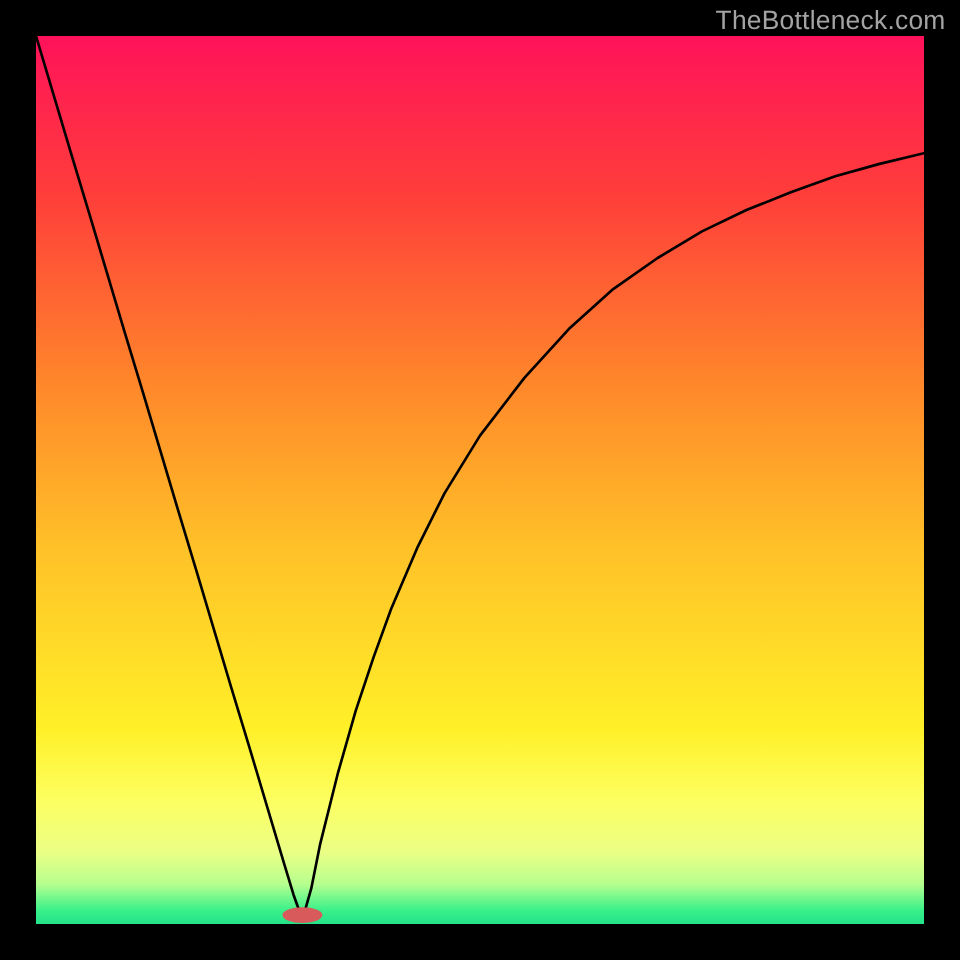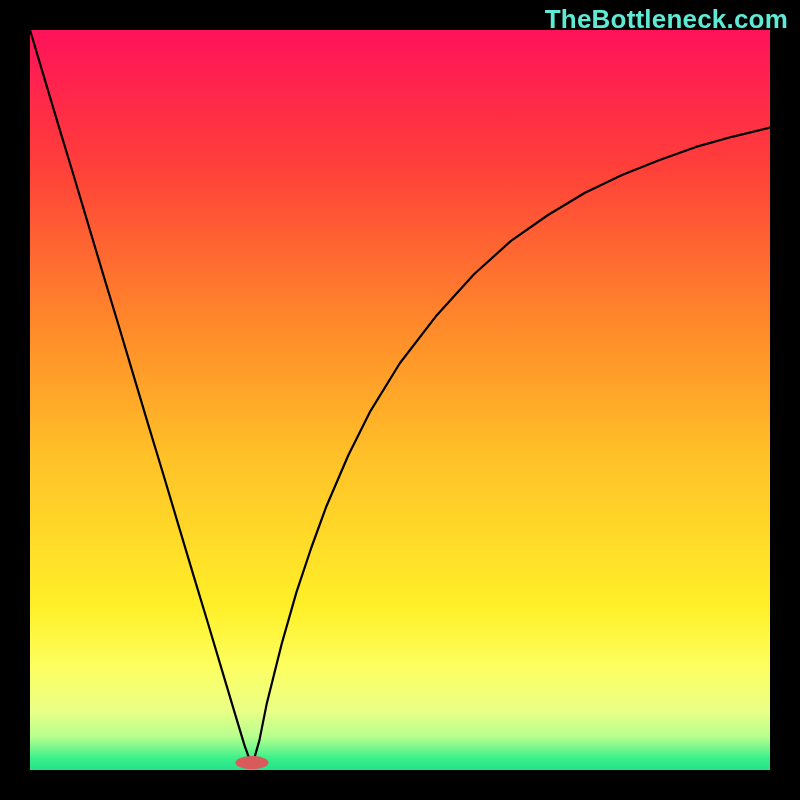--- a/index.html
+++ b/index.html
@@ -16,23 +16,23 @@
     top: 0;
     left: 0;
     width: 800px;
     height: 800px;
     background: #000000;
   }
   .watermark {
     position: absolute;
     top: 4px;
     right: 12px;
-    color: #5eead4;
-    font-size: 26px;
-    font-weight: 700;
+    color: #a3a3a3;
+    font-size: 22px;
+    font-weight: 400;
     letter-spacing: 0.2px;
     user-select: none;
   }
   svg.plot {
     position: absolute;
     top: 30px;
     left: 30px;
   }
 </style>
 </head>

